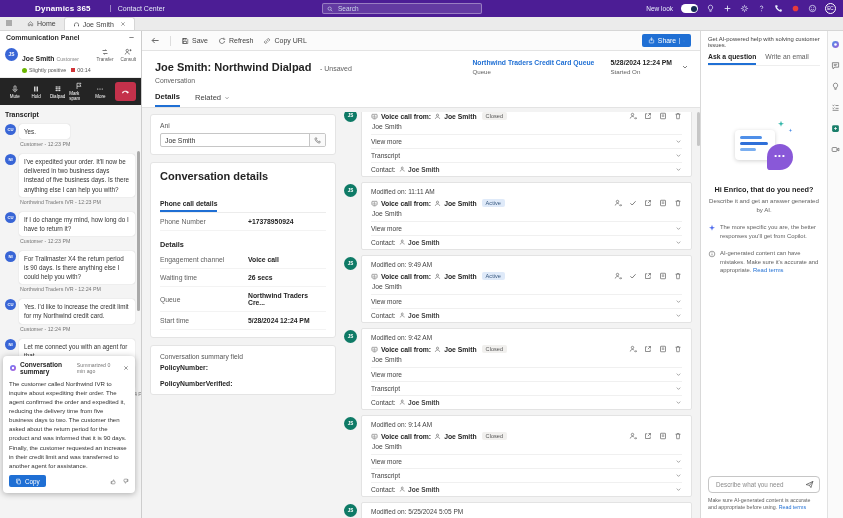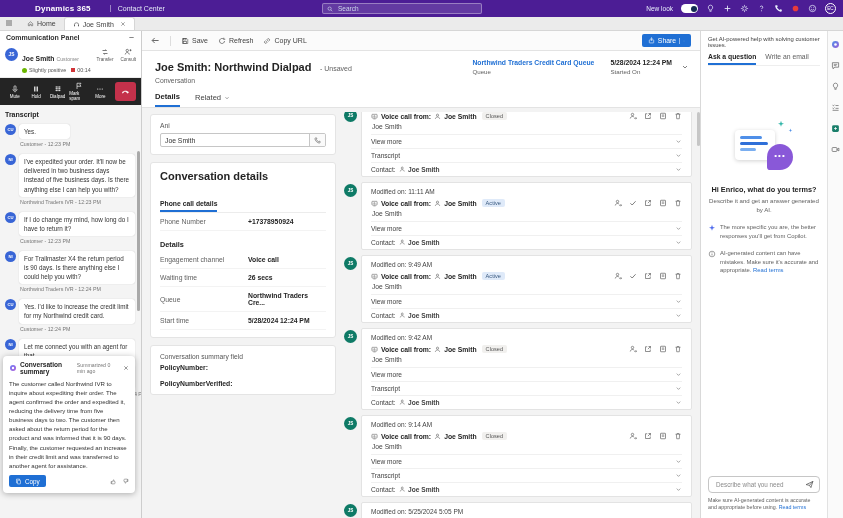--- a/index.html
+++ b/index.html
@@ -1115,21 +1115,21 @@
         </span>
       <div class="cp-doc">
           <i></i>
           <i></i>
           <i></i>
         </div>
       <div class="cp-bub">
           <span>•••</span>
         </div>
     </div>
-    <div class="cp-greet">Hi Enrico, what do you terms?</div>
+    <div class="cp-greet">Hi Enrico, that do you need?</div>
     <div class="cp-sub">Describe it and get an answer generated by AI.</div>
     <div class="cp-tip">
       <span class="ic">
           <svg viewBox="0 0 16 16">
             <path d="M8 1.5 9.5 6 14 7.5 9.5 9 8 13.5 6.5 9 2 7.5 6.5 6z" fill="currentColor"></path>
           </svg>
         </span>
       <span>The more specific you are, the better responses you'll get from Copilot.</span>
     </div>
     <div class="cp-tip">

